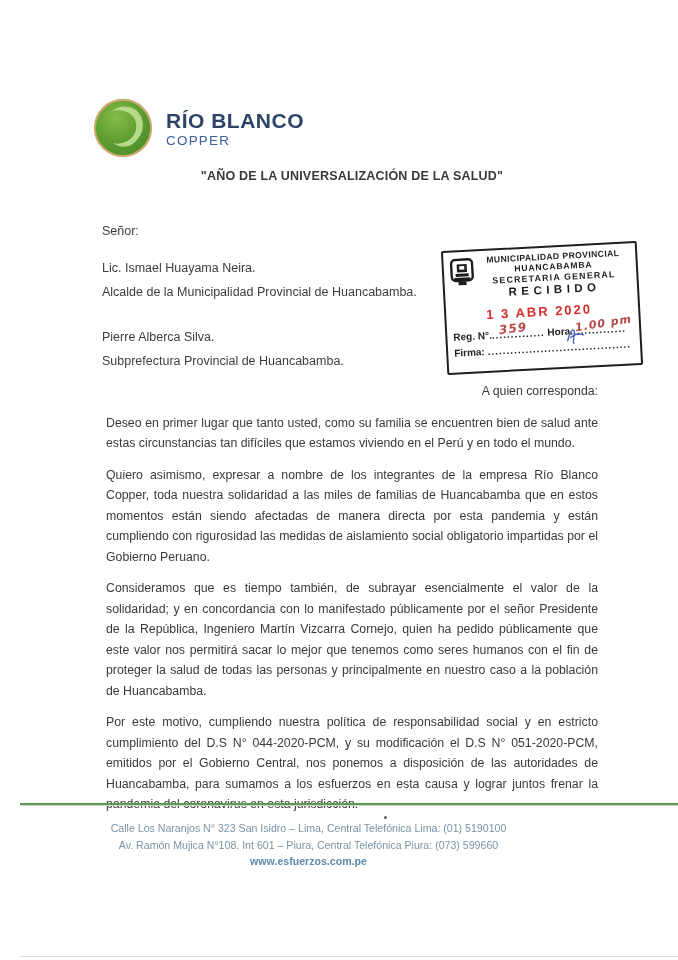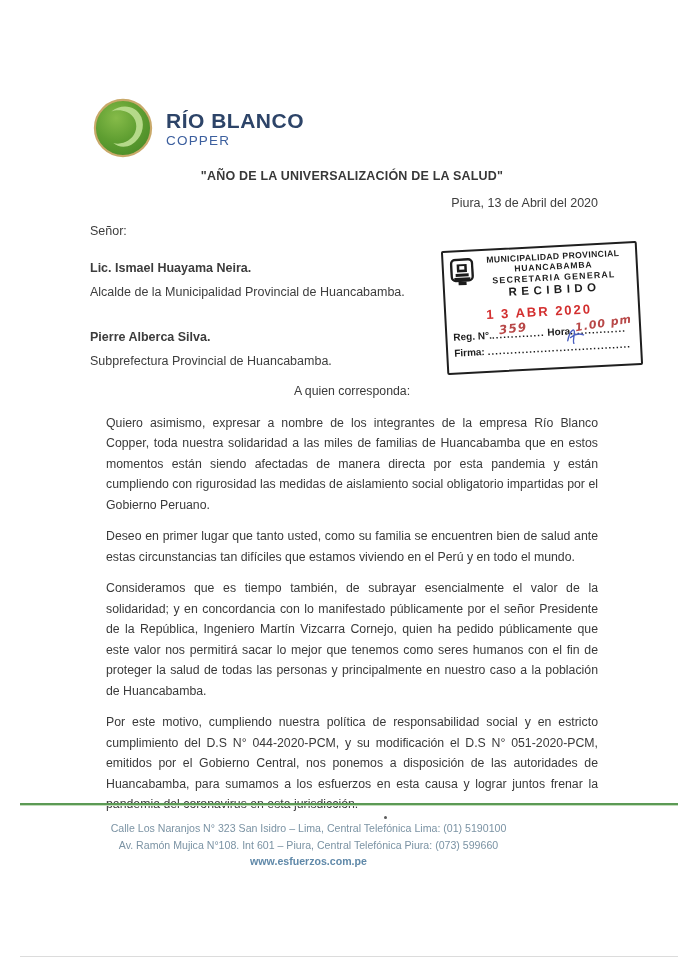--- a/index.html
+++ b/index.html
@@ -11,23 +11,23 @@
   .logo-block{position:absolute;left:72px;top:97px;display:flex;align-items:flex-start;}
   .logo-sphere{width:62px;height:62px;display:block;}
   .brand-text{margin-left:12px;margin-top:13px;line-height:1;}
   .brand-name{font-size:21px;font-weight:bold;color:#2d4468;letter-spacing:.5px;}
   .brand-subtitle{font-size:13.5px;font-weight:normal;color:#3c5f9e;letter-spacing:1.2px;margin-top:3px;}
   
   .slogan{position:absolute;left:86px;top:169px;width:492px;text-align:center;
           font-size:12.5px;font-weight:bold;color:#383838;letter-spacing:.2px;}
   .date-line{position:absolute;left:86px;top:196px;width:492px;text-align:right;font-size:12.5px;color:#3d3d3d;}
   
-  .recipients{position:absolute;left:70px;top:224px;font-size:12.5px;line-height:1.2;}
+  .recipients{position:absolute;left:82px;top:224px;font-size:12.5px;line-height:1.2;}
   .recipients .salutation{margin-bottom:22px;}
-  .recipients .r-name{font-weight:bold;margin-bottom:9px;}
+  .recipients .r-name{font-weight:normal;margin-bottom:9px;}
   .recipients .r-title{margin-bottom:0;}
   .recipients .gap{height:30px;}
   
   .stamp{
     position:absolute;left:424px;top:246px;width:196px;height:124px;
     border:2.5px solid #1f1f1f;border-radius:2px;transform:rotate(-3deg);
     padding:5px 6px 4px 6px;box-sizing:border-box;color:#1c1c1c;background:rgba(255,255,255,.0);
   }
   .stamp-head{display:flex;align-items:flex-start;}
   .stamp-emblem{flex:0 0 auto;margin:1px 3px 0 0;}
@@ -40,21 +40,21 @@
   .stamp-row{font-size:10px;font-weight:bold;white-space:nowrap;line-height:1.55;}
   .dotwrap{position:relative;display:inline-block;letter-spacing:1px;}
   .hand{position:absolute;font-style:italic;color:#b84848;font-size:12px;font-weight:bold;
         font-family:"DejaVu Sans",sans-serif;white-space:nowrap;}
   .hand-reg{top:-7px;left:8px;transform:rotate(-4deg);}
   .hand-hora{top:-7px;left:2px;transform:rotate(-6deg);font-size:11px;}
   .signature-scribble{position:absolute;top:-14px;left:78px;}
   
   .letter-body{position:absolute;left:86px;top:381px;width:492px;font-size:12.3px;line-height:20.5px;
                text-align:justify;color:#3a3a3a;}
-  .letter-body .greeting{margin:0 0 11px 0;text-align:center;}
+  .letter-body .greeting{margin:0 0 11px 0;text-align:right;}
   .letter-body p{margin:0 0 11px 0;}
   
   .footer-divider{position:absolute;left:0;top:803px;width:678px;height:2px;background:#5c9a55;
                   border-bottom:1px solid #c2ddbb;}
   .artifact-dot{position:absolute;left:364px;top:816px;width:3px;height:3px;background:#5a5a5a;border-radius:50%;}
   .footer{position:absolute;left:0;top:820px;width:577px;text-align:center;
           font-size:10.6px;color:#7b93a4;line-height:16.5px;}
   .footer .website{font-weight:bold;color:#6089a9;}
   .page-edge-line{position:absolute;left:0;top:956px;width:678px;height:1px;background:#dcdcdc;}
 </style>
@@ -79,21 +79,20 @@
                  C31,50 41,45 44.5,36.5 C48,28 44,19 36,15.5 C30,13 24,13.4 20,15 Z" fill="#b9dc8e" opacity="0.95"></path>
       </svg>
     </span>
     <div class="brand-text">
       <div class="brand-name">RÍO BLANCO</div>
       <div class="brand-subtitle">COPPER</div>
     </div>
   </div>
 
   <div class="slogan">"AÑO DE LA UNIVERSALIZACIÓN DE LA SALUD"</div>
-  <div class="date-line">Piura, 13 de Abril del 2020</div>
 
   <div class="recipients">
     <div class="salutation">Señor:</div>
     <div class="r-name">Lic. Ismael Huayama Neira.</div>
     <div class="r-title">Alcalde de la Municipalidad Provincial de Huancabamba.</div>
     <div class="gap"></div>
     <div class="r-name">Pierre Alberca Silva.</div>
     <div class="r-title">Subprefectura Provincial de Huancabamba.</div>
   </div>
 
@@ -124,22 +123,22 @@
     <div class="stamp-row">
       <span>Firma:</span>
       <span class="dotwrap"><span>......................................</span><span class="signature-scribble"><svg width="22" height="20" viewBox="0 0 22 20" aria-hidden="true">
               <path d="M3,15 C6,4 11,2 10,8 C9,13 8,17 9,18 M6,12 C10,9 15,8 19,10" fill="none" stroke="#4a5fc0" stroke-width="1.4" stroke-linecap="round"></path>
             </svg></span></span>
     </div>
   </div>
 
   <div class="letter-body">
     <div class="greeting">A quien corresponda:</div>
+    <p>Deseo en primer lugar que tanto usted, como su familia se encuentren bien de salud ante estas circunstancias tan difíciles que estamos viviendo en el Perú y en todo el mundo.</p>
     <p>Quiero asimismo, expresar a nombre de los integrantes de la empresa Río Blanco Copper, toda nuestra solidaridad a las miles de familias de Huancabamba que en estos momentos están siendo afectadas de manera directa por esta pandemia y están cumpliendo con rigurosidad las medidas de aislamiento social obligatorio impartidas por el Gobierno Peruano.</p>
-    <p>Deseo en primer lugar que tanto usted, como su familia se encuentren bien de salud ante estas circunstancias tan difíciles que estamos viviendo en el Perú y en todo el mundo.</p>
     <p>Consideramos que es tiempo también, de subrayar esencialmente el valor de la solidaridad; y en concordancia con lo manifestado públicamente por el señor Presidente de la República, Ingeniero Martín Vizcarra Cornejo, quien ha pedido públicamente que este valor nos permitirá sacar lo mejor que tenemos como seres humanos con el fin de proteger la salud de todas las personas y principalmente en nuestro caso a la población de Huancabamba.</p>
     <p>Por este motivo, cumpliendo nuestra política de responsabilidad social y en estricto cumplimiento del D.S N° 044-2020-PCM, y su modificación el D.S N° 051-2020-PCM, emitidos por el Gobierno Central, nos ponemos a disposición de las autoridades de Huancabamba, para sumamos a los esfuerzos en esta causa  y lograr juntos frenar la pandemia del coronavirus en esta jurisdicción.</p>
   </div>
 
   <div class="footer-divider"></div>
   <div class="artifact-dot"></div>
   <div class="footer">
     <div>Calle Los Naranjos N° 323 San Isidro – Lima, Central Telefónica Lima: (01) 5190100</div>
     <div>Av. Ramón Mujica N°108. Int 601 – Piura, Central Telefónica Piura: (073) 599660</div>
     <div class="website">www.esfuerzos.com.pe</div>

